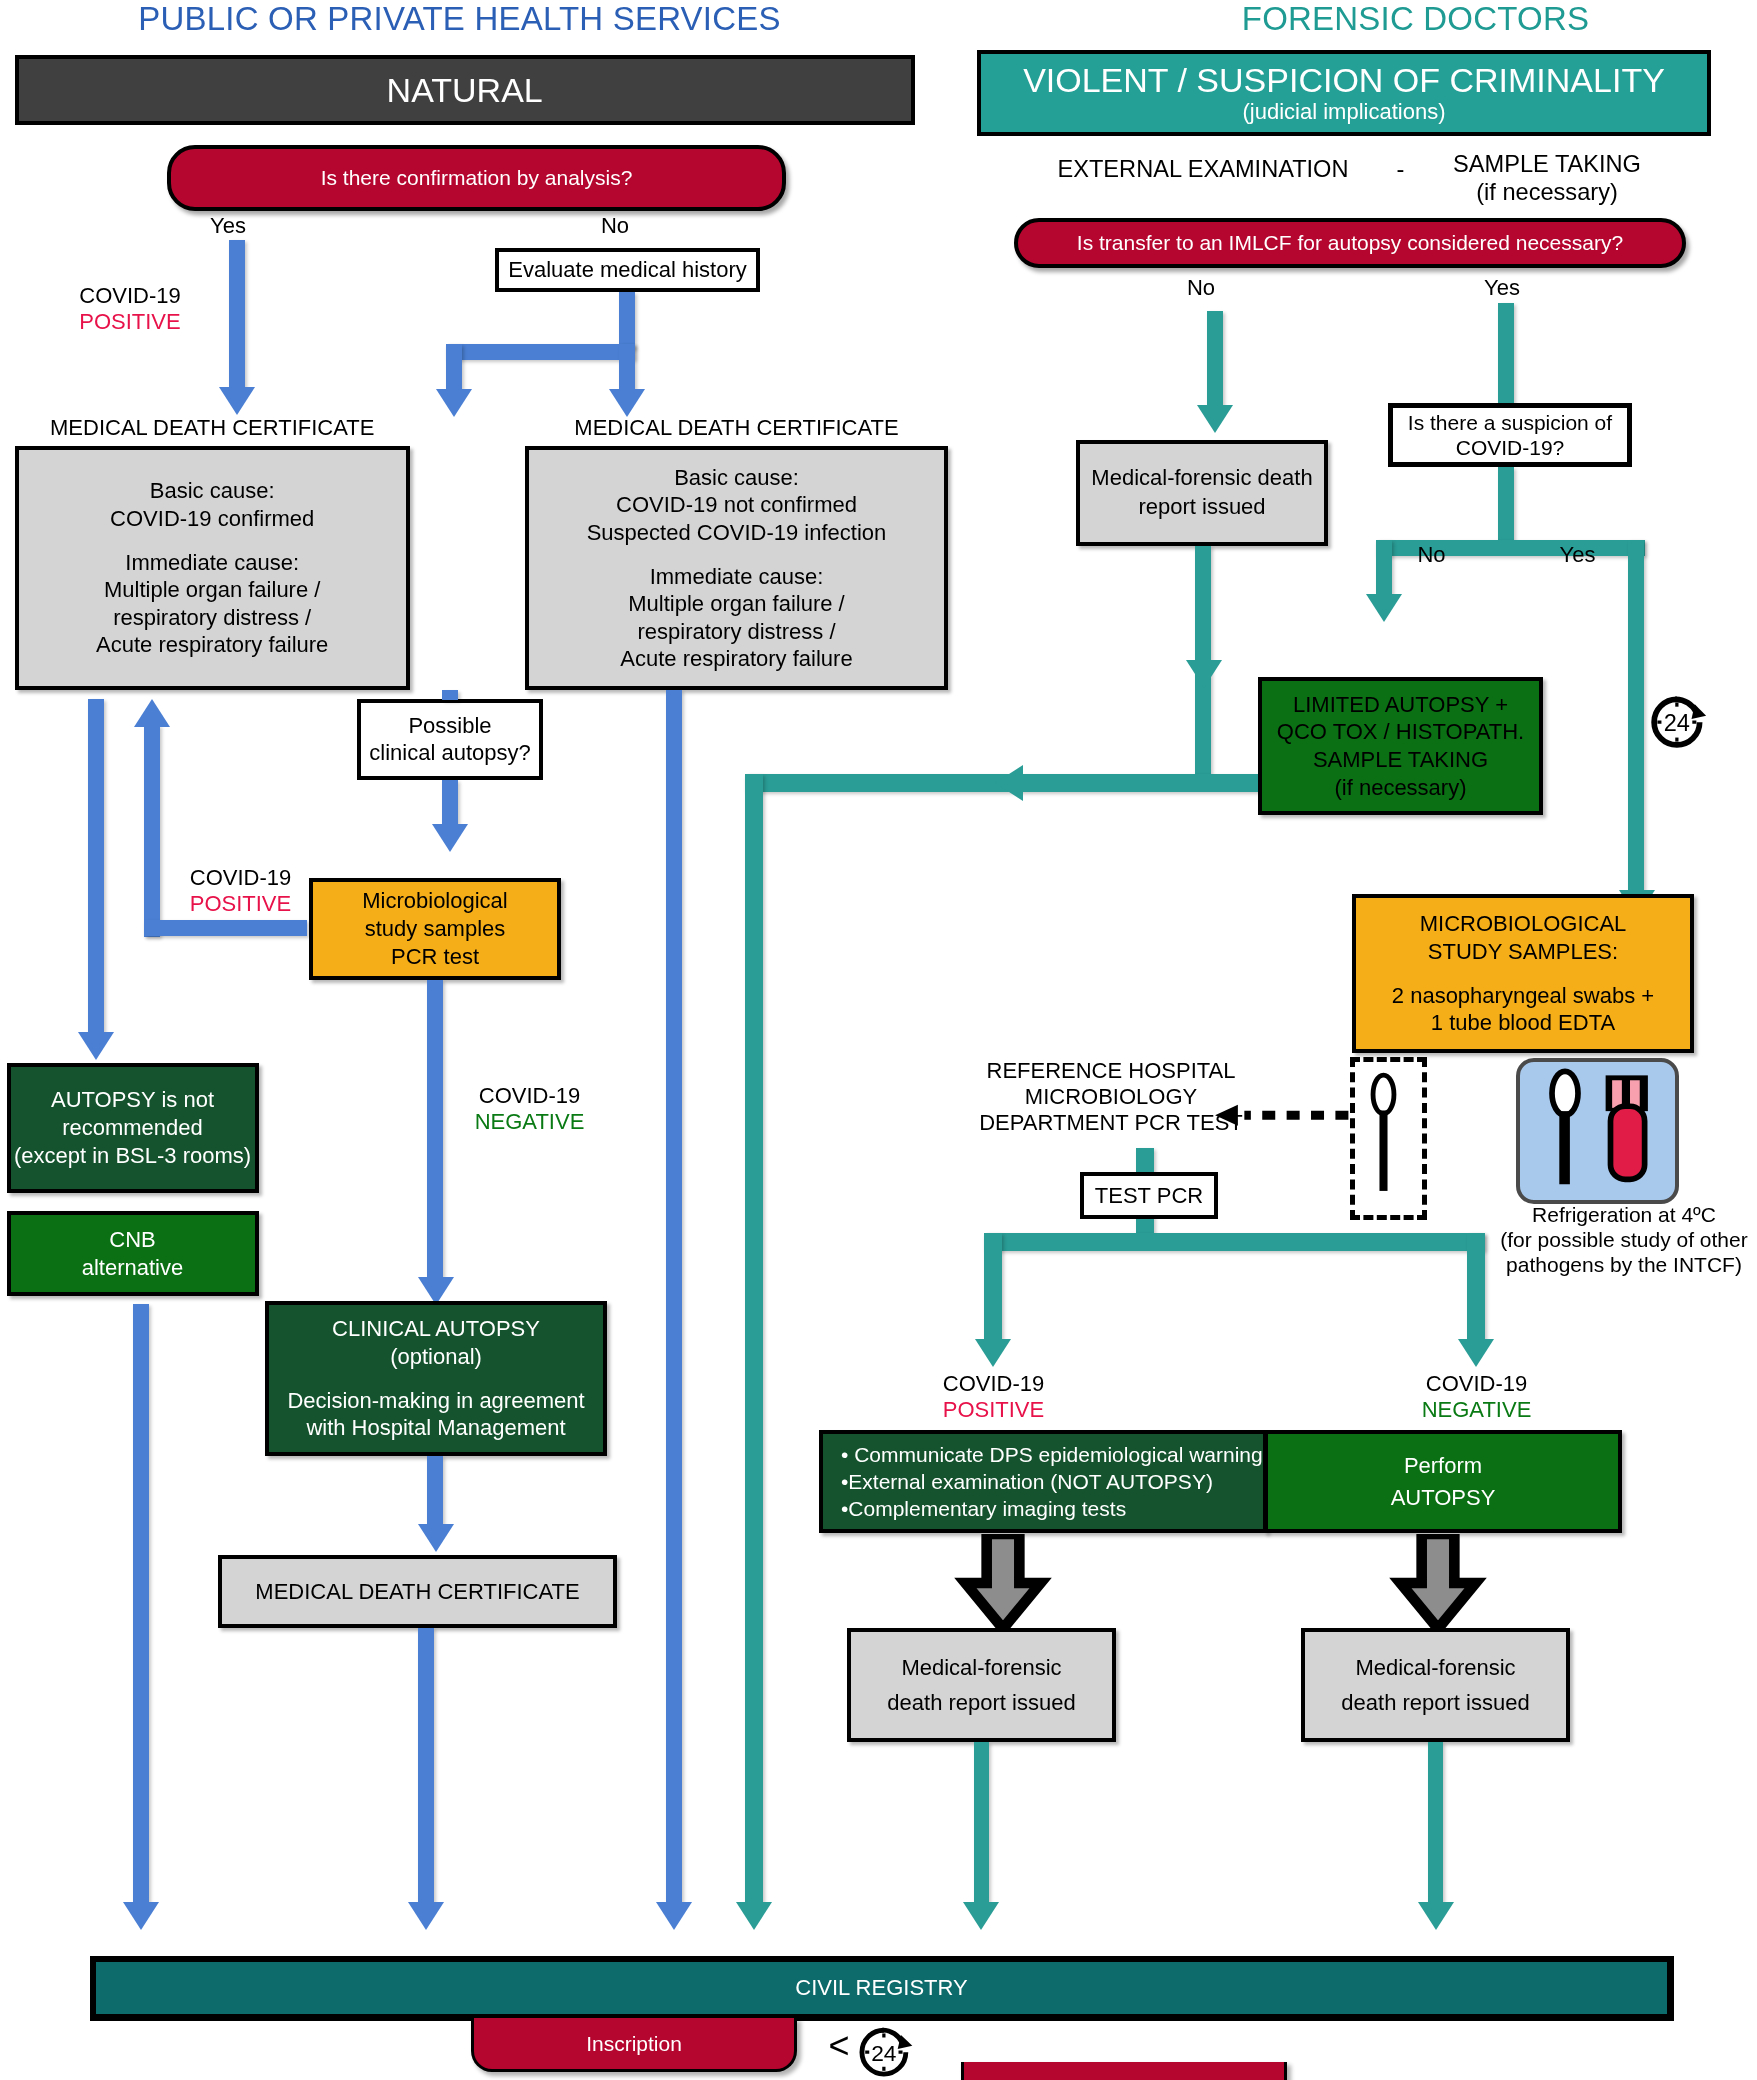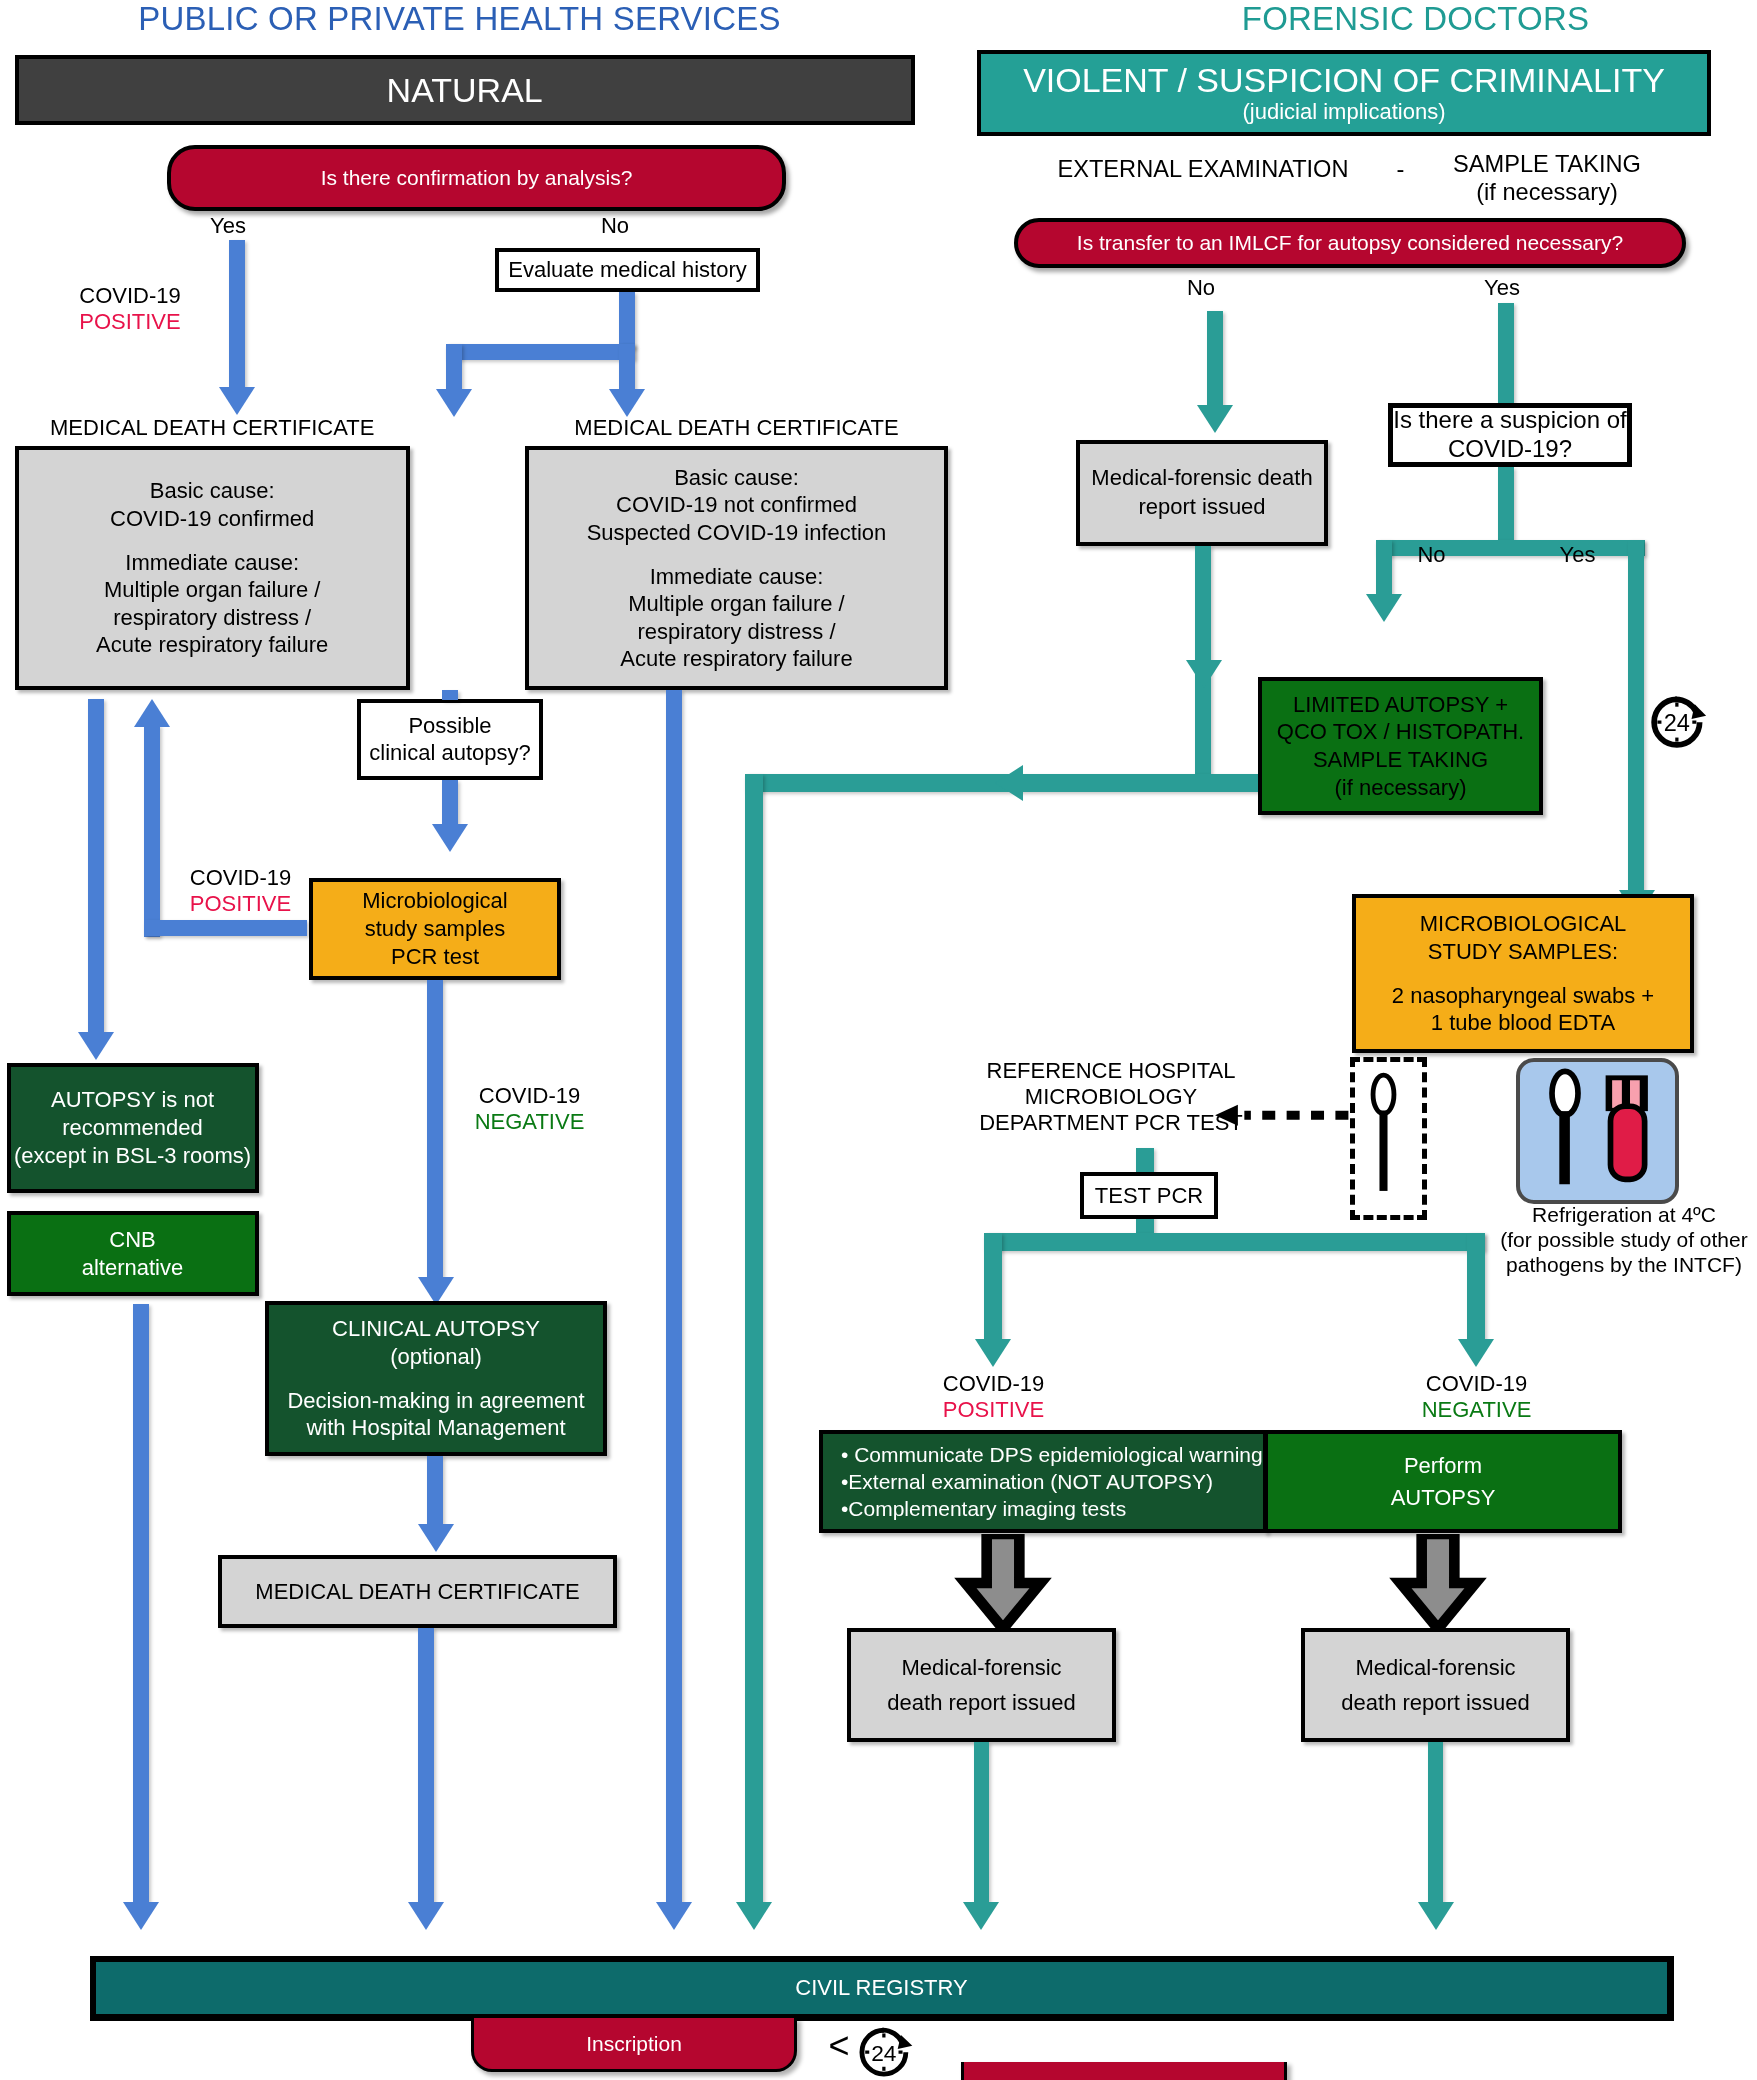--- a/index.html
+++ b/index.html
@@ -219,21 +219,21 @@
   <div class="seg t shadow" style="left:1207px;top:311px;width:16.3px;height:98px;"></div>
   <div class="tri down-t" style="left:1197px;top:405px;"></div>
 
   <div class="seg t shadow" style="left:1498px;top:303px;width:16.3px;height:106px;"></div>
 
   <div class="abs box grey" style="left:1076px;top:440px;width:252px;height:106px;font-size:22px;line-height:1.3;">
     <span class="ln">Medical-forensic death</span>
     <span class="ln">report issued</span>
   </div>
 
-  <div class="abs box white" style="left:1388px;top:403px;width:244px;height:64px;font-size:24px;line-height:1.2;border-width:5.7px;">
+  <div class="abs box white" style="left:1388px;top:403px;width:244px;height:64px;font-size:21px;line-height:1.2;border-width:5.7px;">
     <span class="ln">Is there a suspicion of</span>
     <span class="ln">COVID-19?</span>
   </div>
 
   <div class="seg t shadow" style="left:1498px;top:467px;width:16.3px;height:81px;"></div>
   <div class="seg t shadow" style="left:1376px;top:540px;width:269px;height:16.3px;"></div>
   <div class="seg t shadow" style="left:1376px;top:540px;width:16.3px;height:59px;"></div>
   <div class="tri down-t" style="left:1366px;top:594px;"></div>
   <div class="seg t shadow" style="left:1628px;top:540px;width:16.3px;height:354px;"></div>
   <div class="tri down-t" style="left:1619px;top:890px;"></div>

